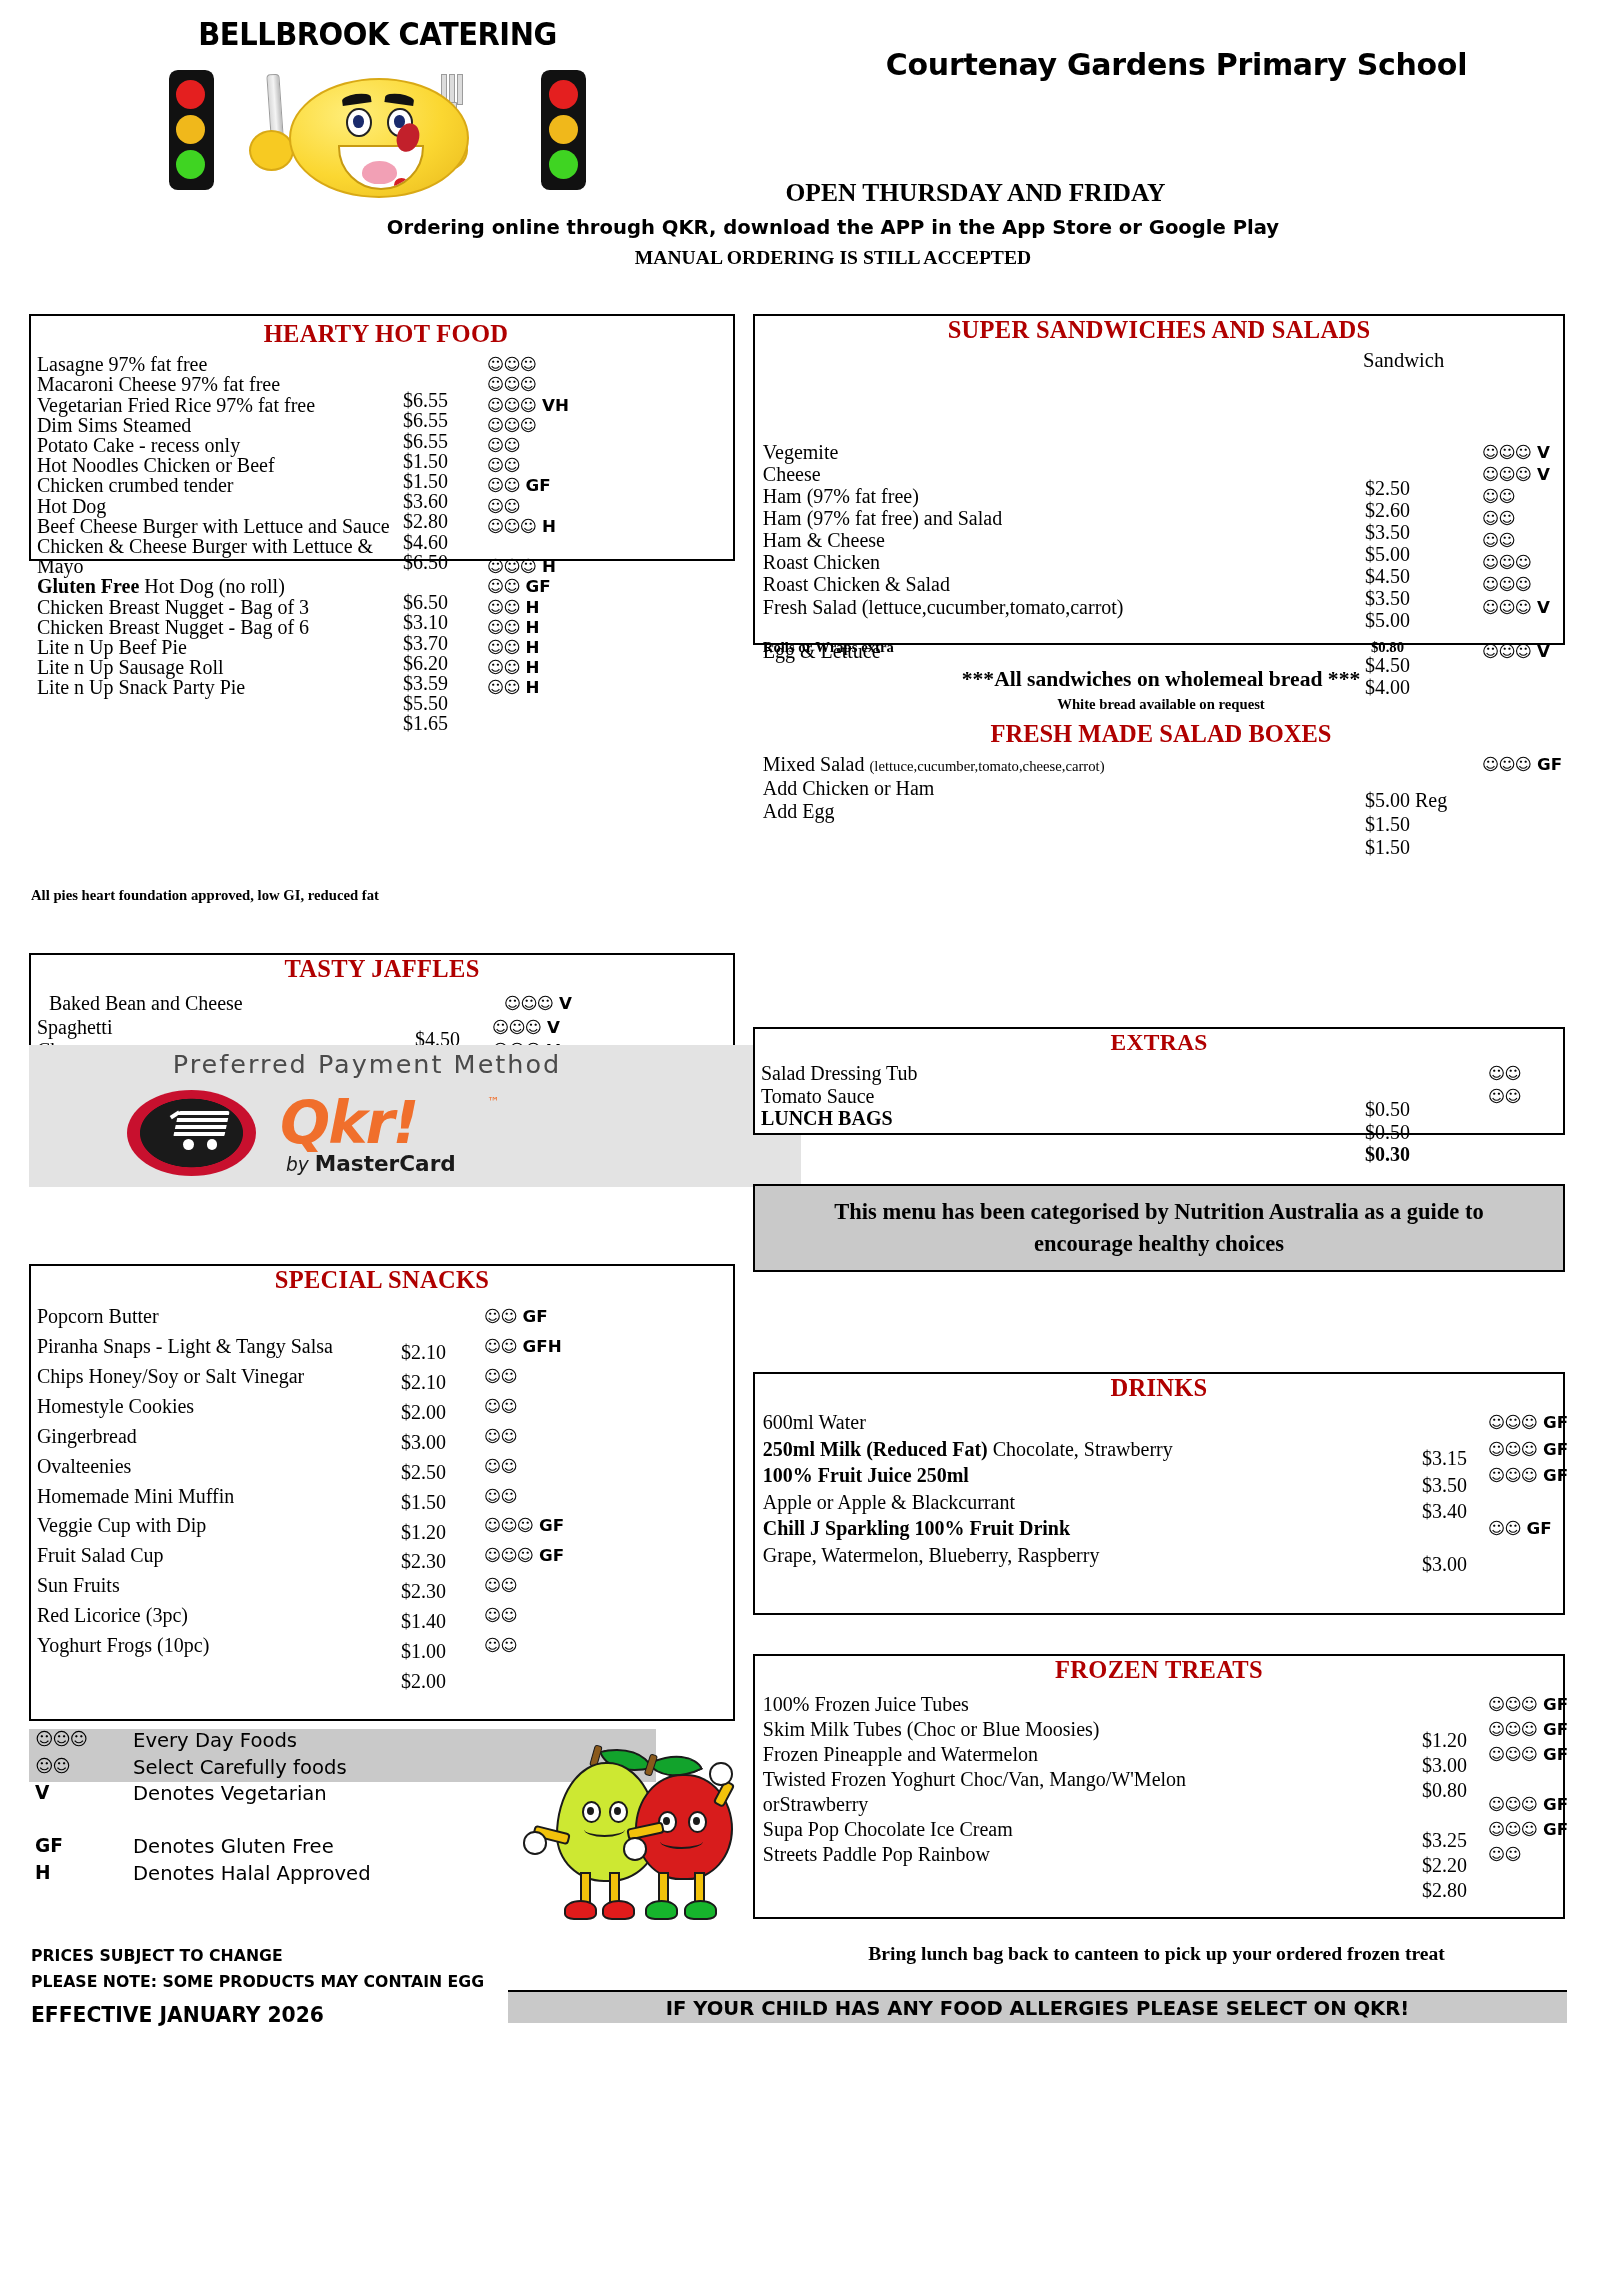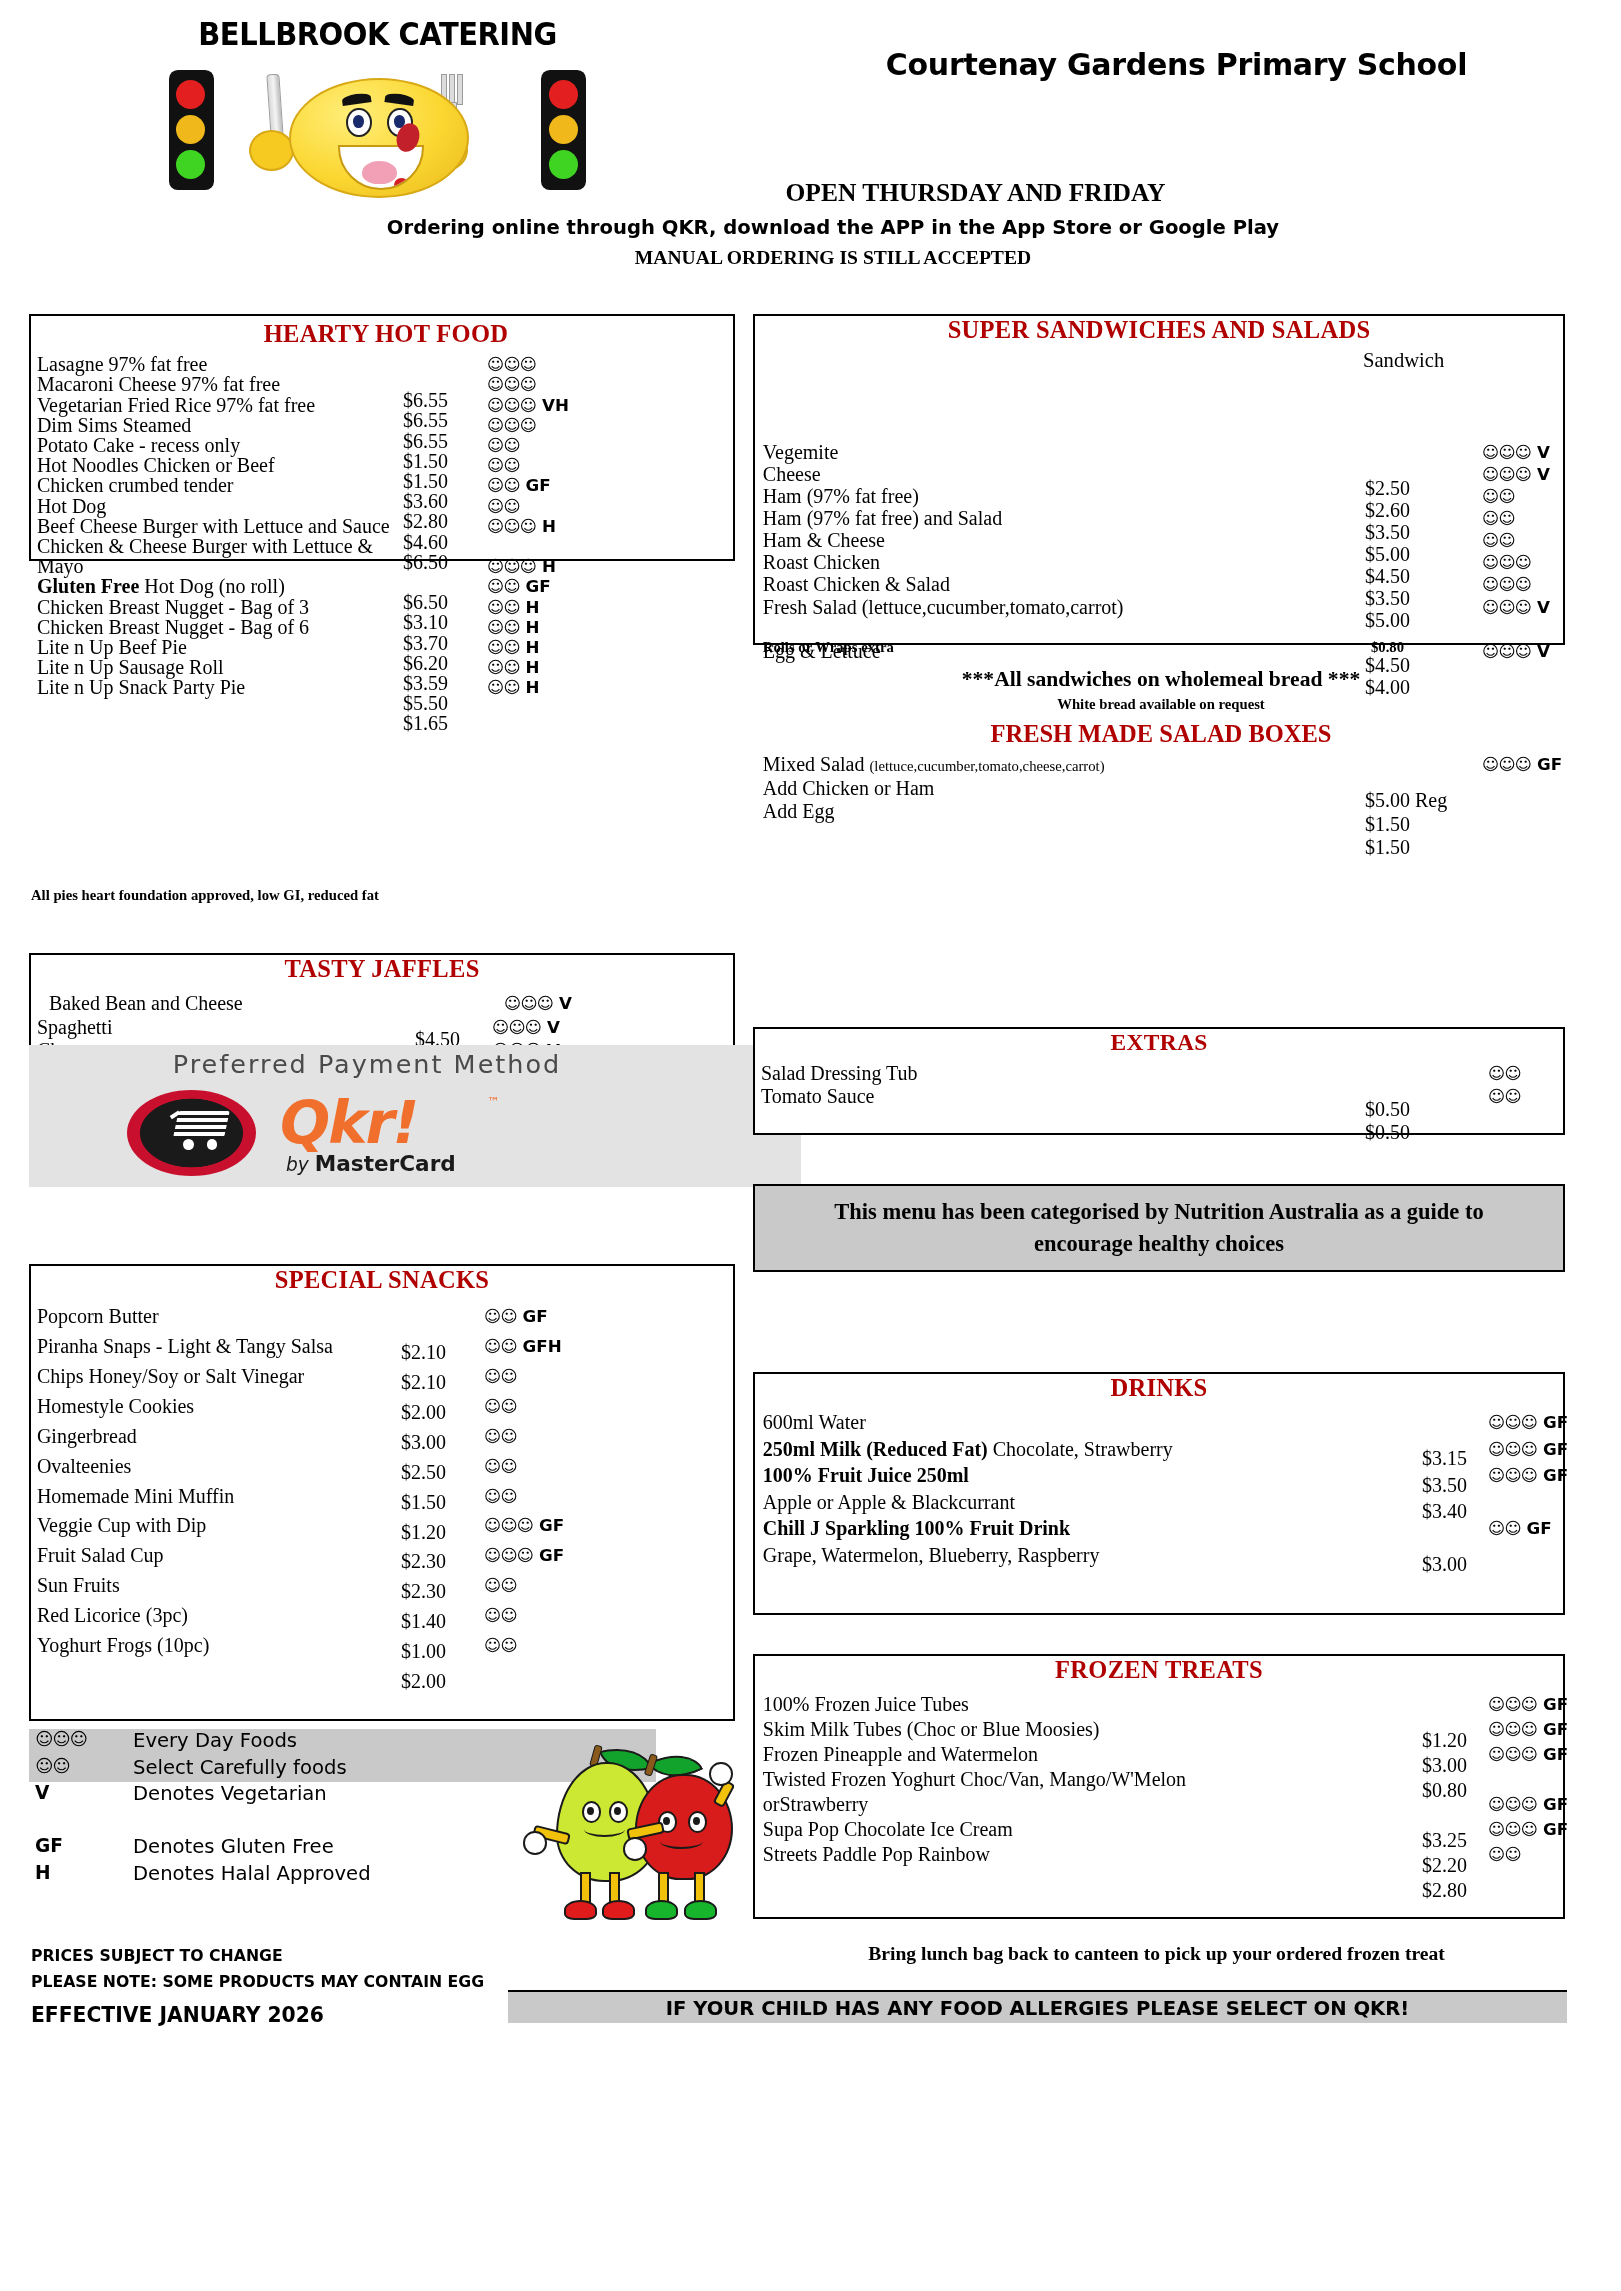--- a/index.html
+++ b/index.html
@@ -592,20 +592,24 @@
         <div class="row" style="position: absolute; left: 0px; right: 0px; top: 33px;">
           <span class="nm">Salad Dressing Tub</span>
           <span class="pr">$0.50</span>
           <span class="fc"><span class="smile">☺☺</span></span>
         </div>
         <div class="row" style="position: absolute; left: 0px; right: 0px; top: 56px;">
           <span class="nm">Tomato Sauce</span>
           <span class="pr">$0.50</span>
           <span class="fc"><span class="smile">☺☺</span></span>
         </div>
+        <div class="row" style="position: absolute; left: 0px; right: 0px; top: 78px;">
+          <span class="nm"><b>LUNCH BAGS</b></span>
+          <span class="pr bold">$0.30</span>
+        </div>
       </div>
   </div>
 
   <div class="nutri">
     <p>This menu has been categorised by Nutrition Australia as a guide to encourage healthy choices</p>
   </div>
 
   <div class="box" id="boxDrinks">
     <div class="sec-title">DRINKS</div>
     <div class="rows" id="drinkRows" style="position: absolute; left: 0px; top: 0px; width: 100%; height: 100%;">

